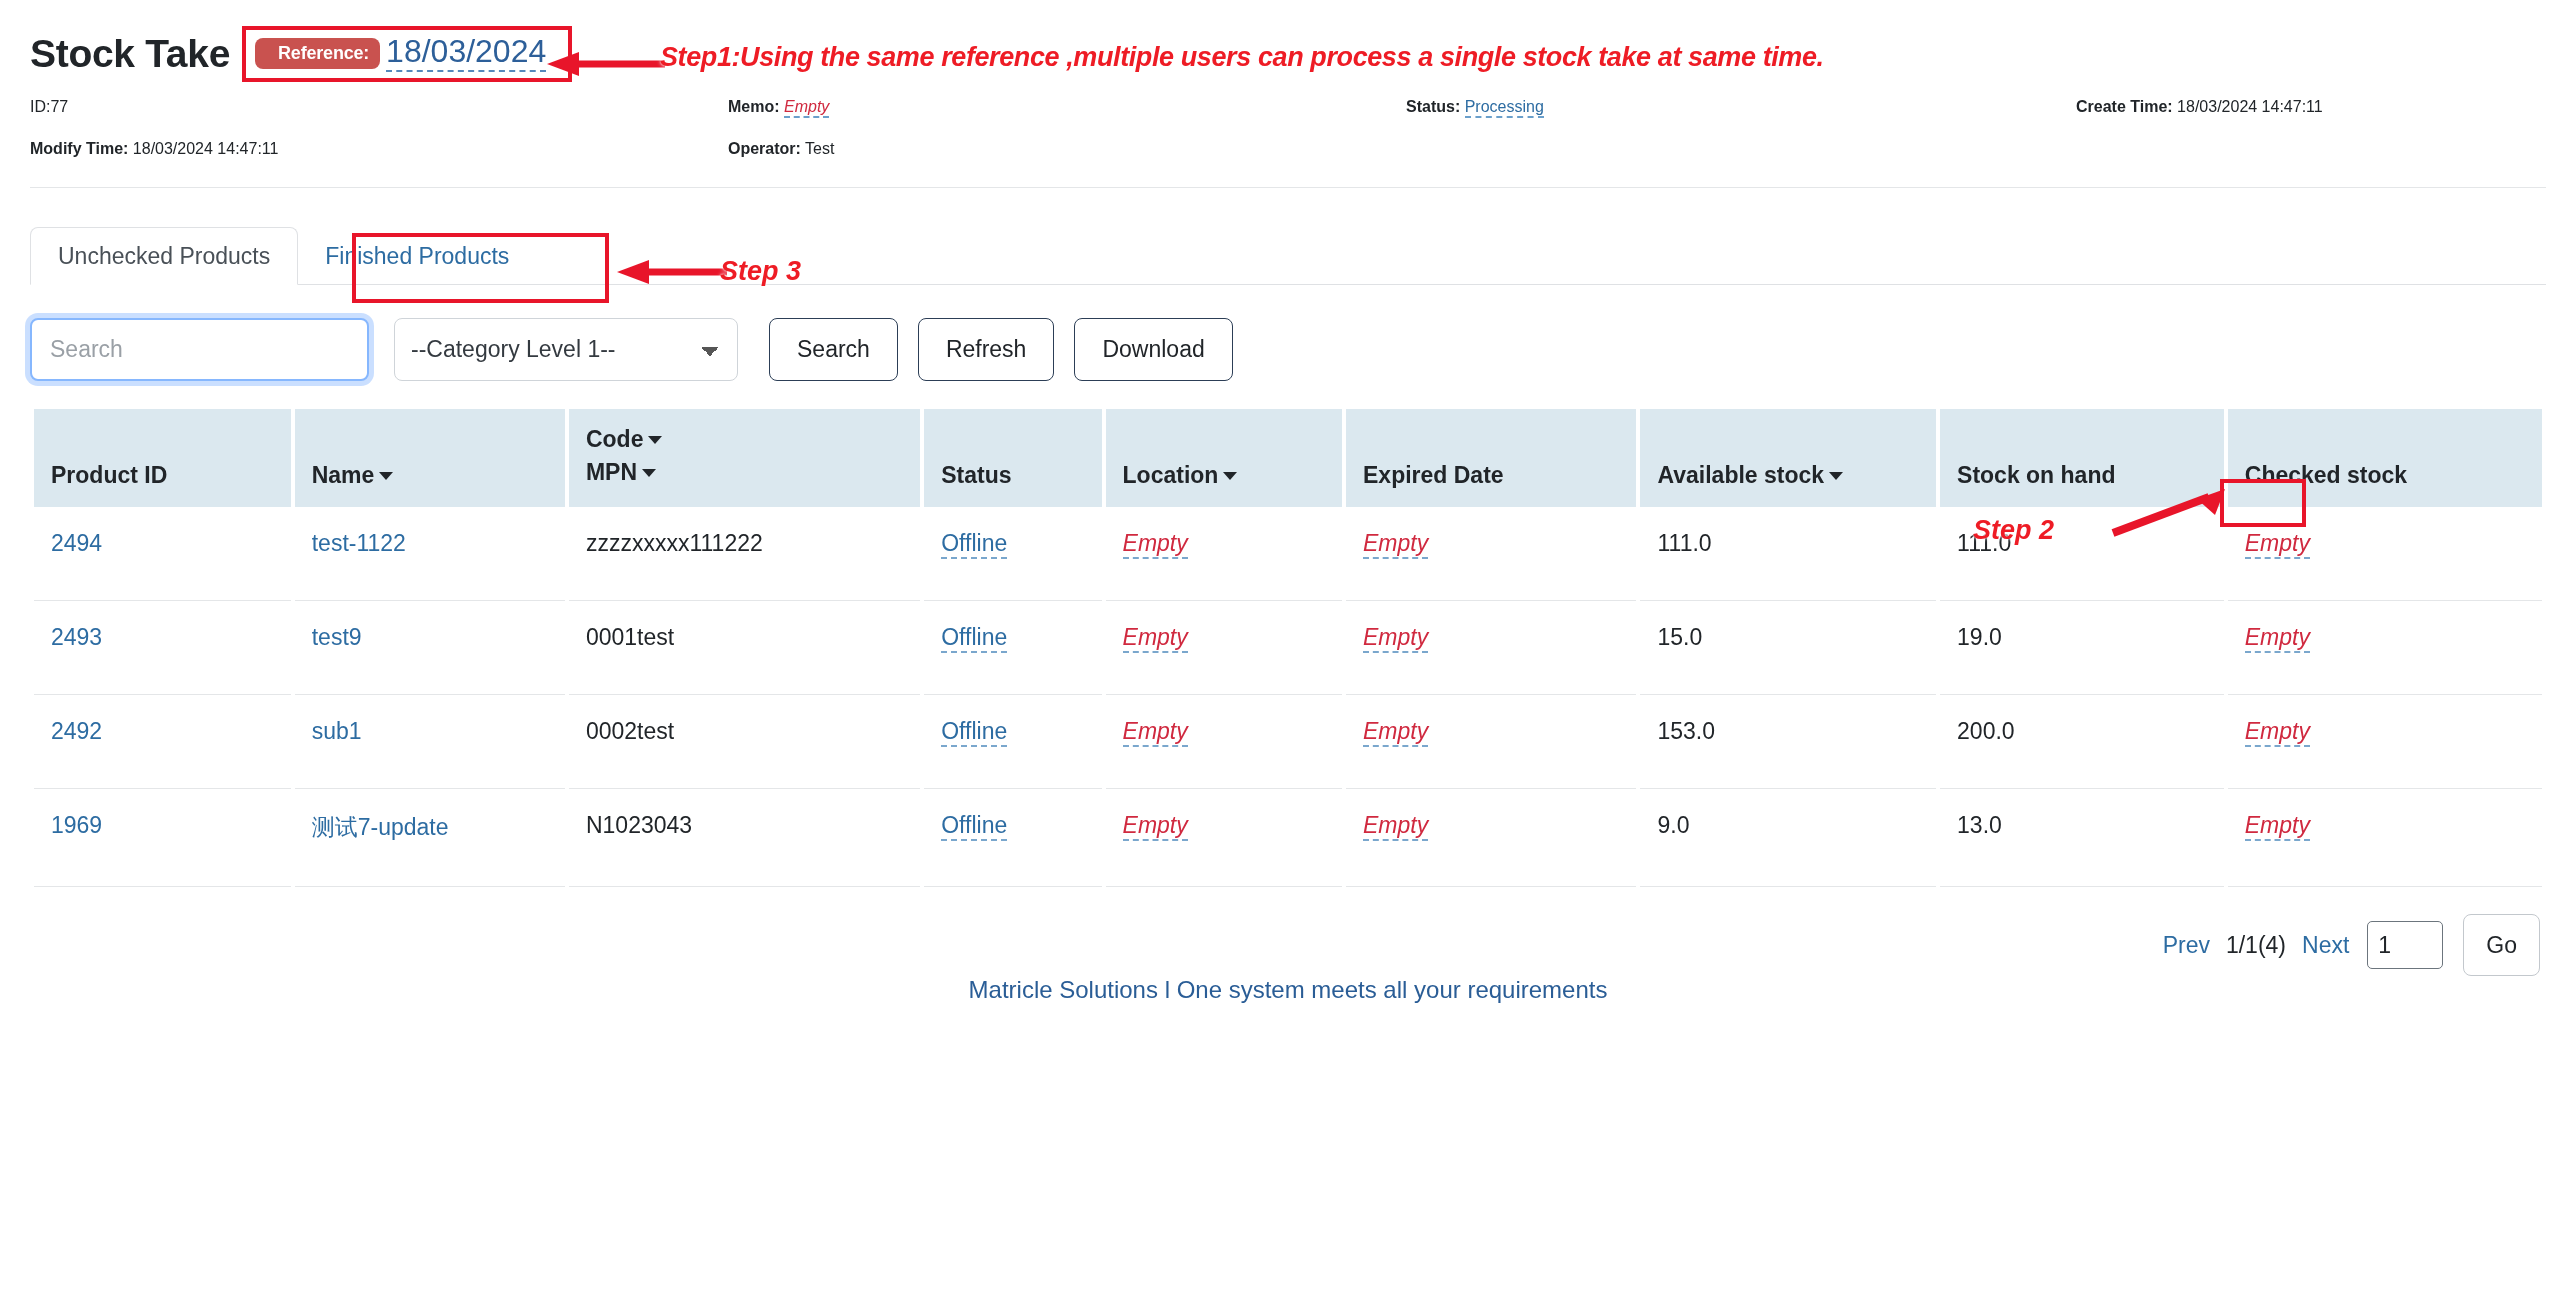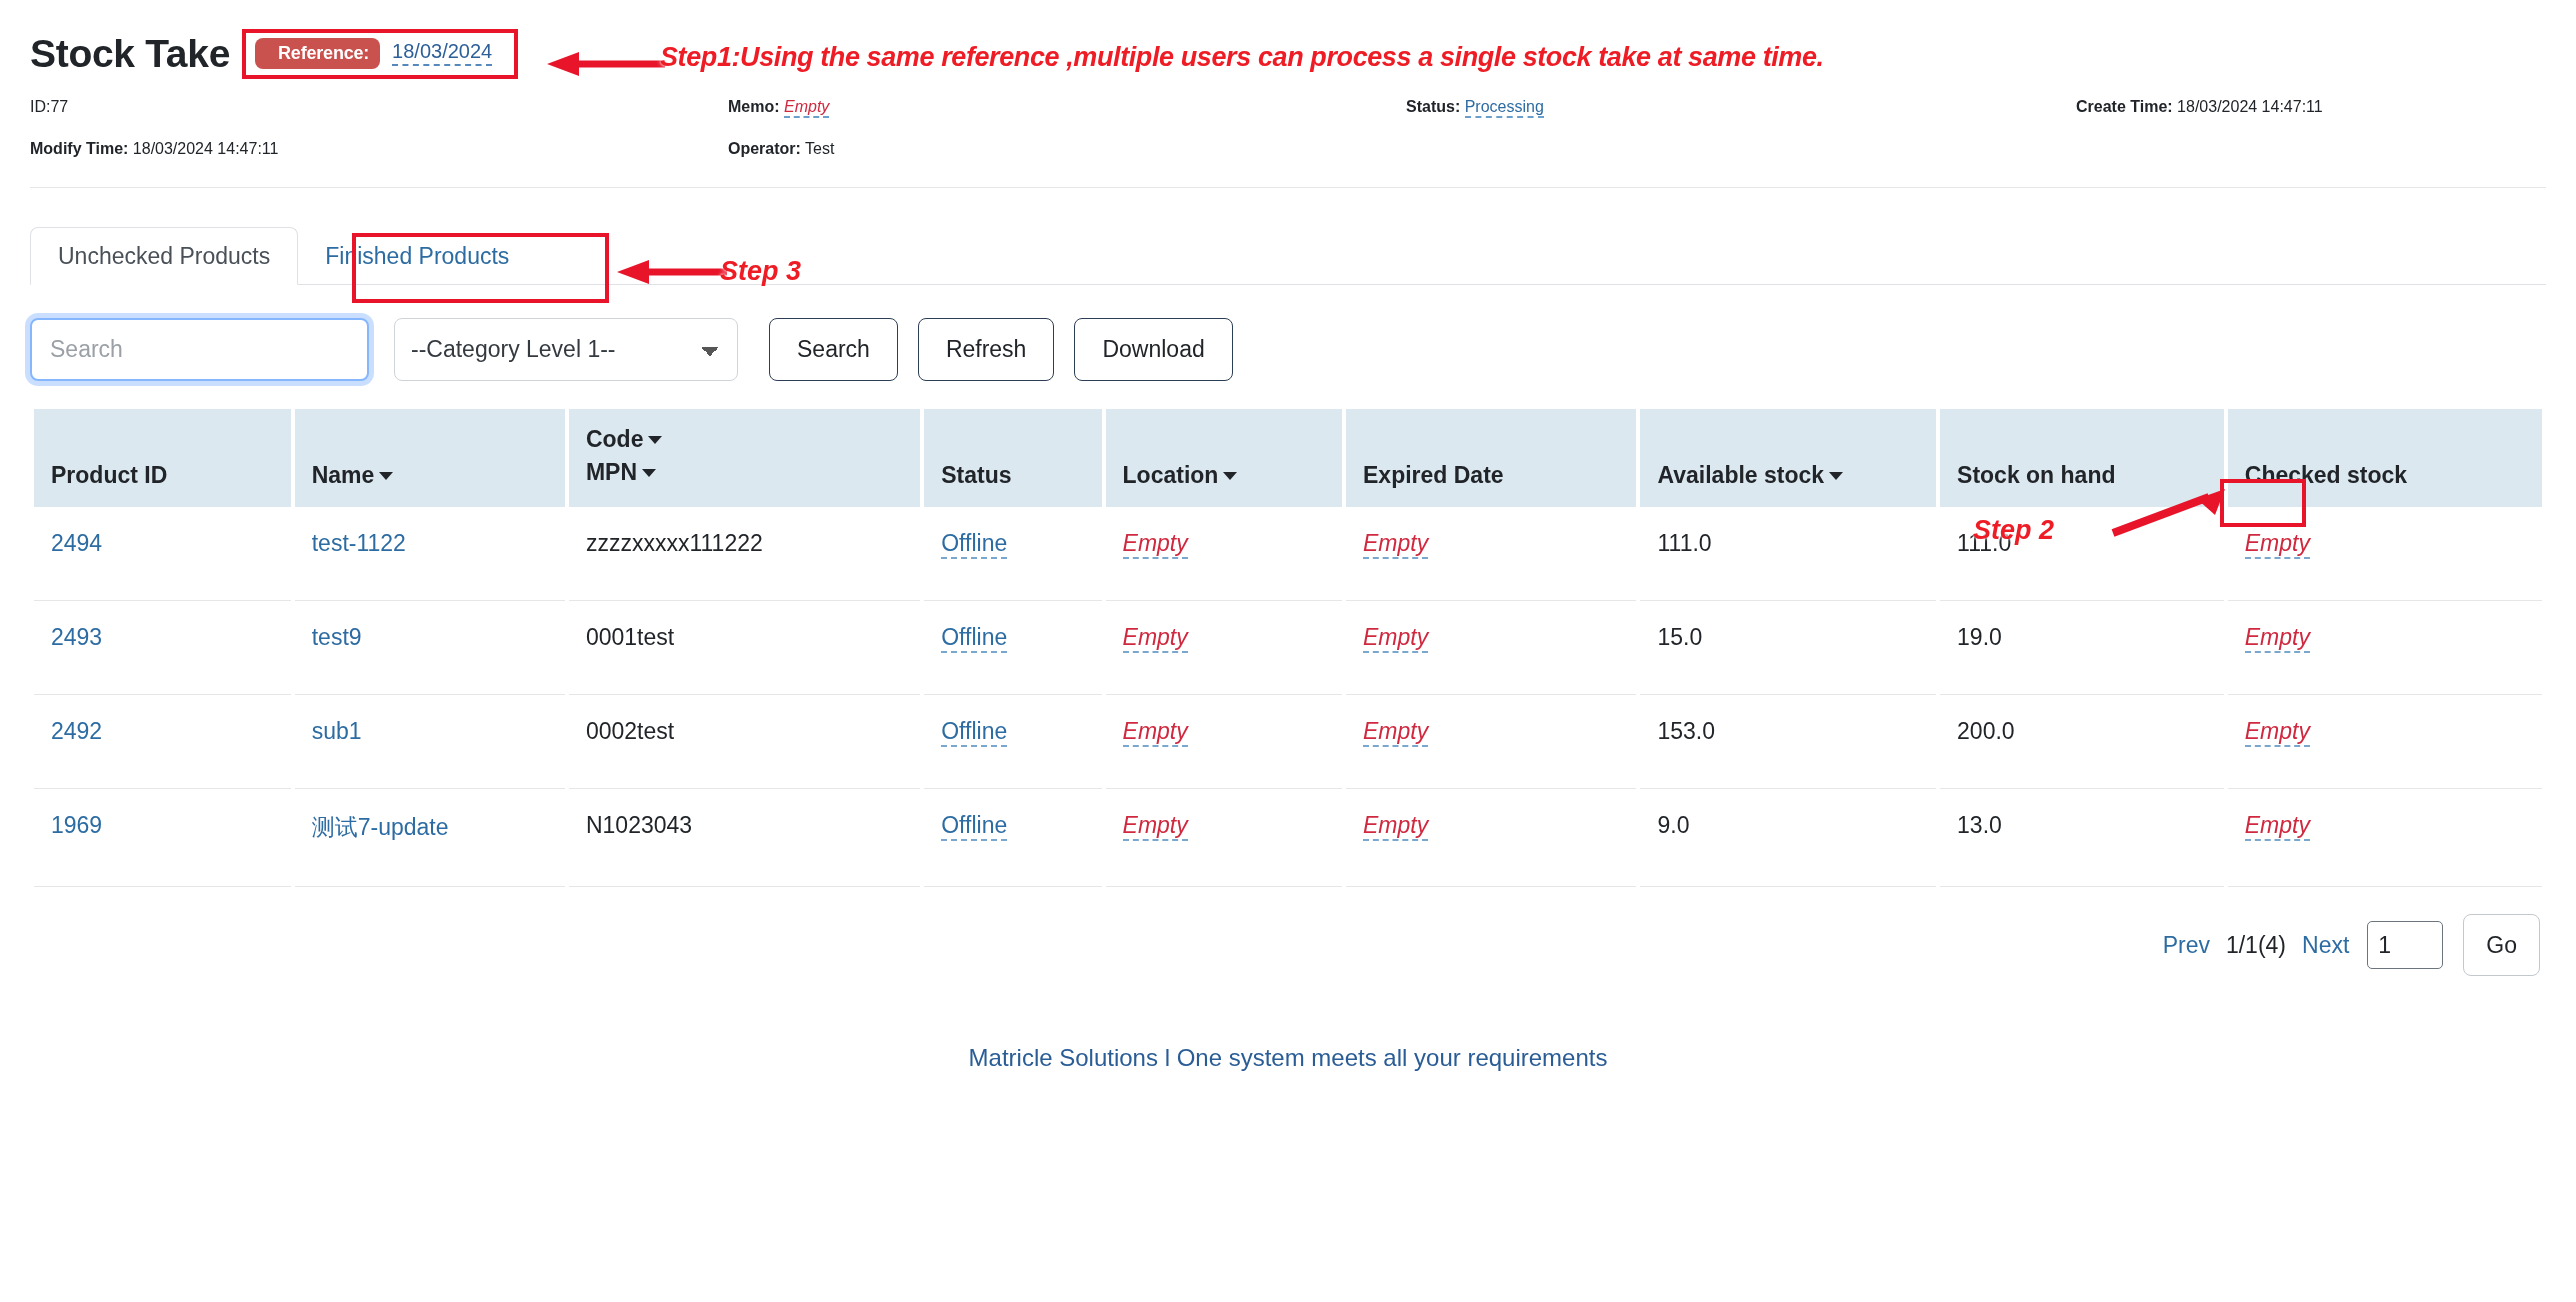--- a/index.html
+++ b/index.html
@@ -49,22 +49,22 @@
     background: #c9524f;
     color: #ffffff;
     font-size: 18px;
     font-weight: bold;
     border-radius: 8px;
     padding: 6px 11px 7px 23px;
     line-height: 1;
     letter-spacing: -0.2px;
   }
   .ref-value {
-    margin-left: 12px;
-    font-size: 20px;
+    margin-left: 6px;
+    font-size: 32px;
     color: #2d5f99;
     border-bottom: 2px dashed #5588bb;
     padding-bottom: 2px;
     line-height: 1.05;
     cursor: pointer;
   }
 
   
   .anno-arrow-1 {
     position: absolute;
@@ -347,21 +347,20 @@
     border: 1px solid #c3c8cd;
     border-radius: 8px;
     background: #ffffff;
     color: #212529;
     font-family: "Liberation Sans", sans-serif;
     cursor: pointer;
   }
 
   
   .footer {
-    margin-top: 68px;
     text-align: center;
     font-size: 24px;
     color: #2a5d96;
   }
   .footer span { cursor: default; }
 </style>
 </head>
 <body>
 
 <div class="page-header">

